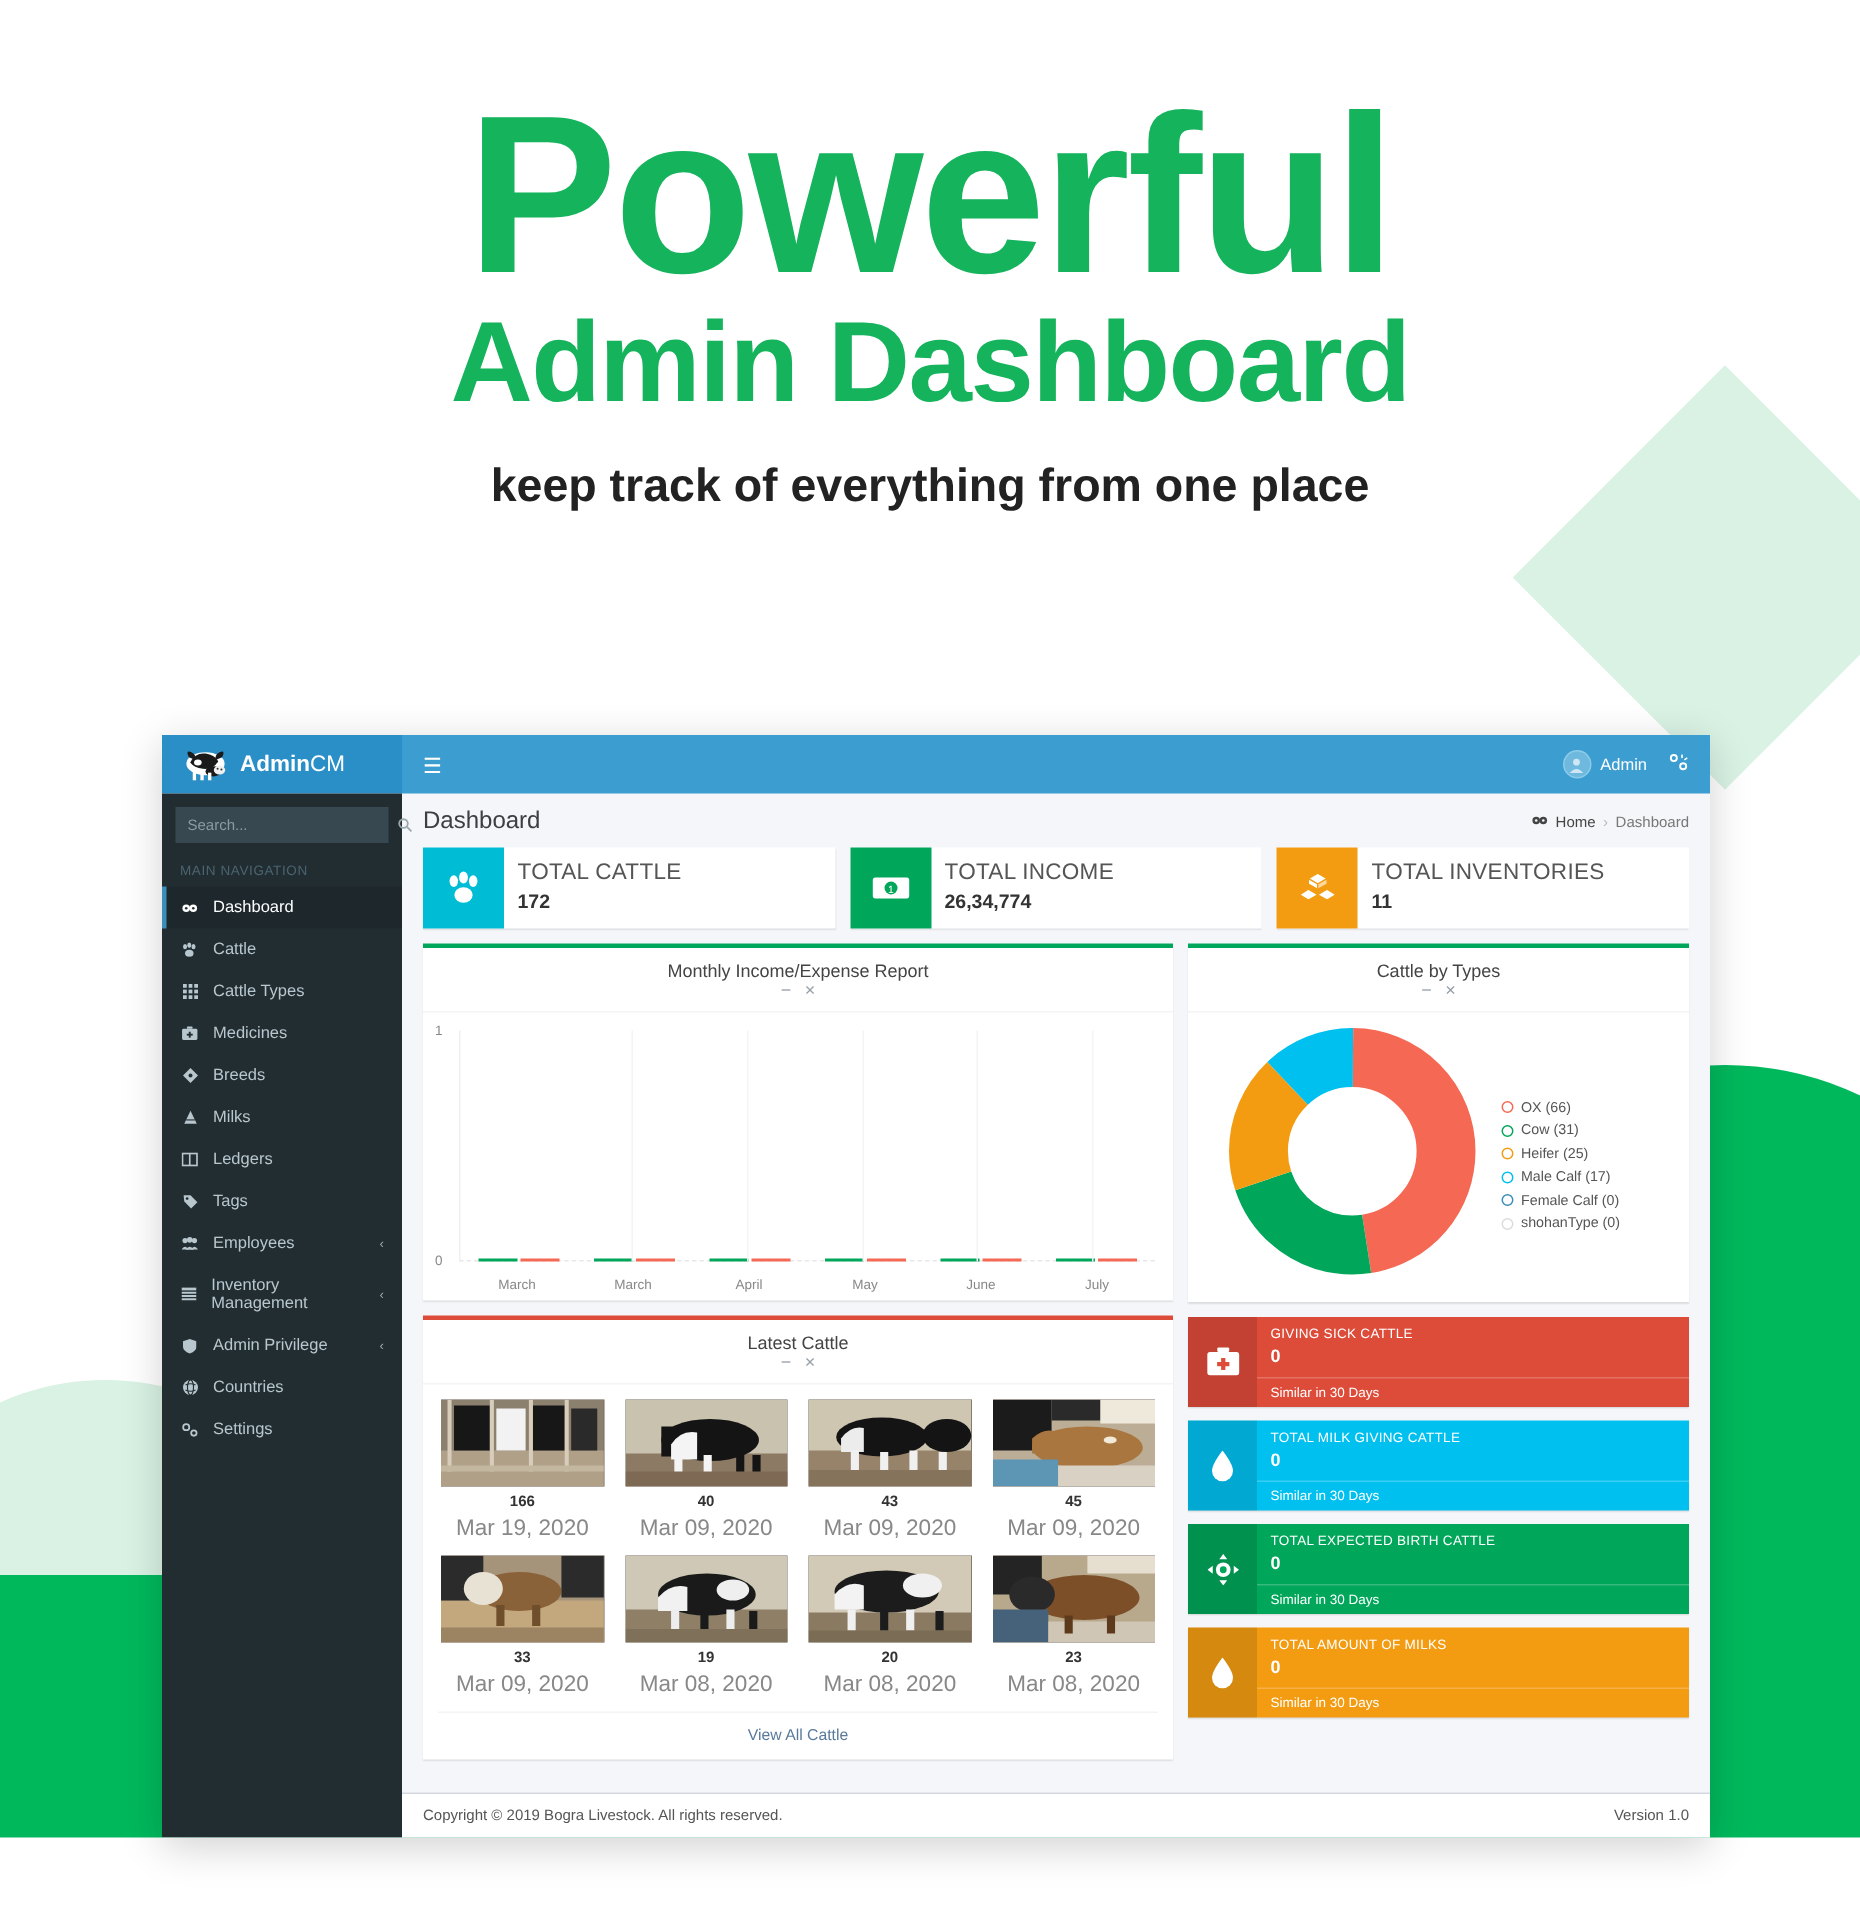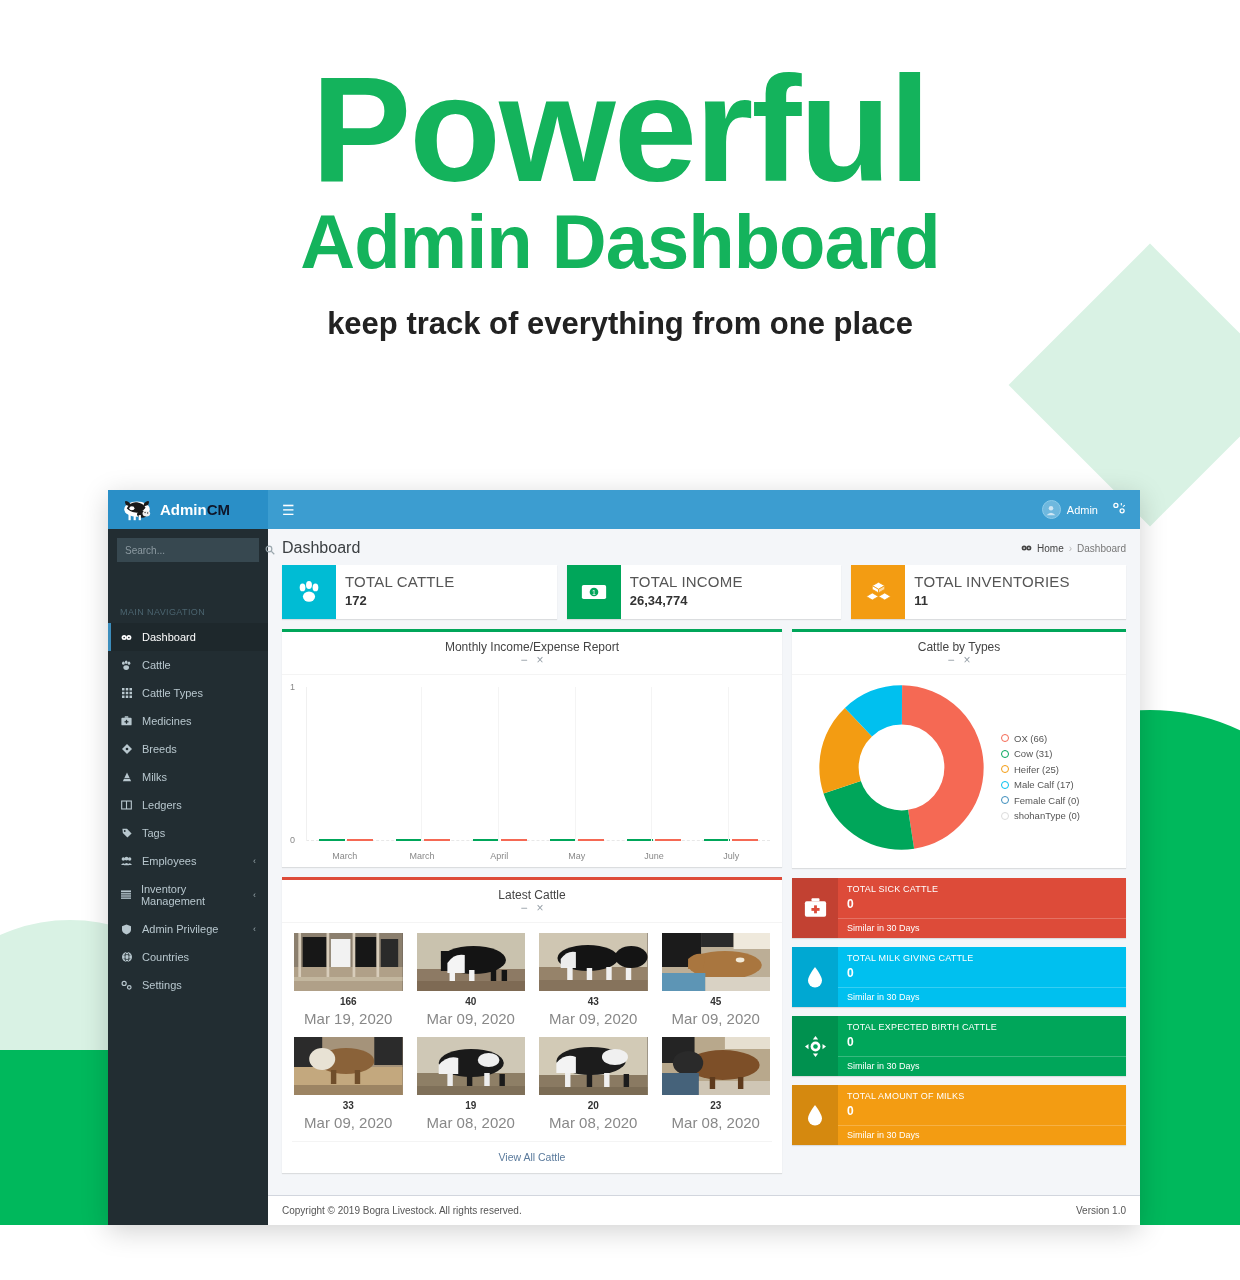--- a/index.html
+++ b/index.html
@@ -59,21 +59,21 @@
     font-size: 11px;
   }
 
   
   .navbar { height: 39px; display: flex; align-items: stretch; }
   .brand {
     width: 160px; background: #2a8fc7; color: #fff;
     display: flex; align-items: center; gap: 6px; padding-left: 12px;
     font-size: 15px; font-weight: 700;
   }
-  .brand .cm { font-weight: 700; color: #0f172a; }
+  .brand .cm { font-weight: 400; color: #ffffff; }
   .cow-logo { width: 34px; height: 24px; position: relative; }
   .navbar-main {
     flex: 1; background: #3c9dd0; display: flex; align-items: center;
     padding: 0 14px; justify-content: space-between;
   }
   .hamburger { color: #fff; font-size: 14px; cursor: pointer; }
   .nav-right { display: flex; align-items: center; gap: 14px; }
   .nav-user { display: flex; align-items: center; gap: 6px; color: #fff; font-size: 11px; }
   .avatar {
     width: 19px; height: 19px; border-radius: 50%; background: #6fb8de;
@@ -99,21 +99,20 @@
     font-family: "Liberation Sans", sans-serif;
   }
   .search-box input::placeholder { color: #8c9aa1; }
   .search-btn {
     width: 26px; height: 24px; display: flex; align-items: center;
     justify-content: center; color: #9aa7ad; cursor: pointer;
   }
   .nav-header {
     color: #4b646f; font-size: 9px; letter-spacing: 0.4px;
     padding: 8px 12px 6px;
-    margin-top: 32px;
   }
   .nav-item {
     display: flex; align-items: center; gap: 9px;
     padding: 8px 12px; color: #b8c7ce; font-size: 11px;
     cursor: pointer; position: relative;
   }
   .nav-item.active {
     background: #1e282c; color: #fff; border-left: 3px solid #3c8dbc;
     padding-left: 9px;
   }
@@ -843,21 +842,21 @@
               <div class="info-icon">
                 <svg viewBox="0 0 26 22" width="23" height="20" fill="#fff">
                     <rect x="8.5" y="0" width="9" height="3.5" rx="1"></rect>
                     <rect x="1" y="3.5" width="24" height="17.5" rx="2"></rect>
                     <rect x="11.4" y="8" width="3.2" height="9" fill="#dd4b39"></rect>
                     <rect x="8.4" y="11" width="9.2" height="3.2" fill="#dd4b39"></rect>
                   </svg>
               </div>
               <div class="info-content">
                 <div class="info-main">
-                  <div class="info-label">TOTAL SICK CATTLE</div>
+                  <div class="info-label">GIVING SICK CATTLE</div>
                   <div class="info-number">0</div>
                 </div>
                 <div class="info-foot">Similar in 30 Days</div>
               </div>
             </div>
 
             <div class="info-box" style="background:#00c0ef">
               <div class="info-icon">
                 <svg viewBox="0 0 18 24" width="16" height="21" fill="#fff">
                     <path d="M9 0 C9 0 1 10 1 15.5 A8 8 0 0 0 17 15.5 C17 10 9 0 9 0 Z"></path>

